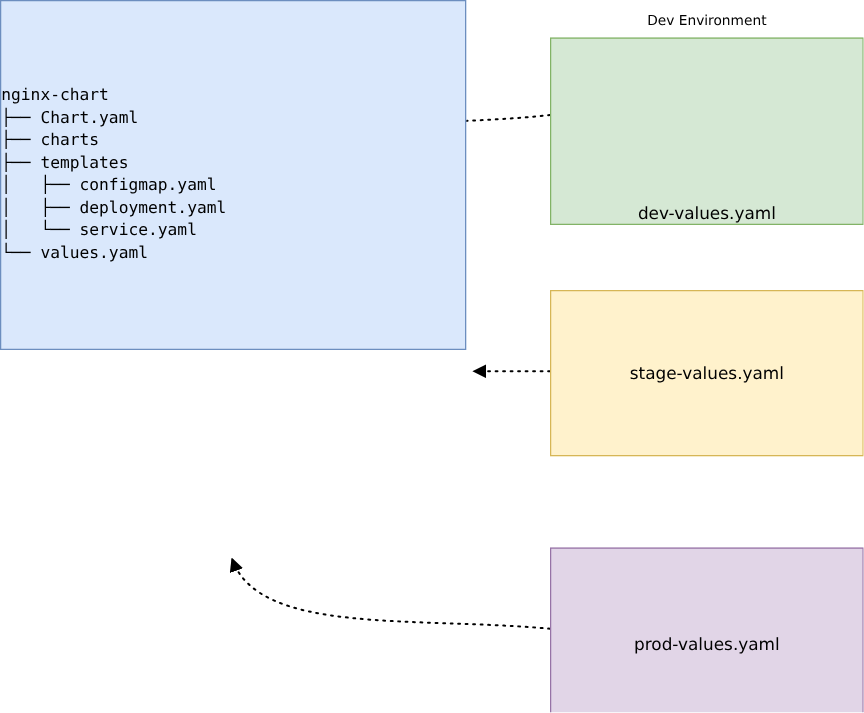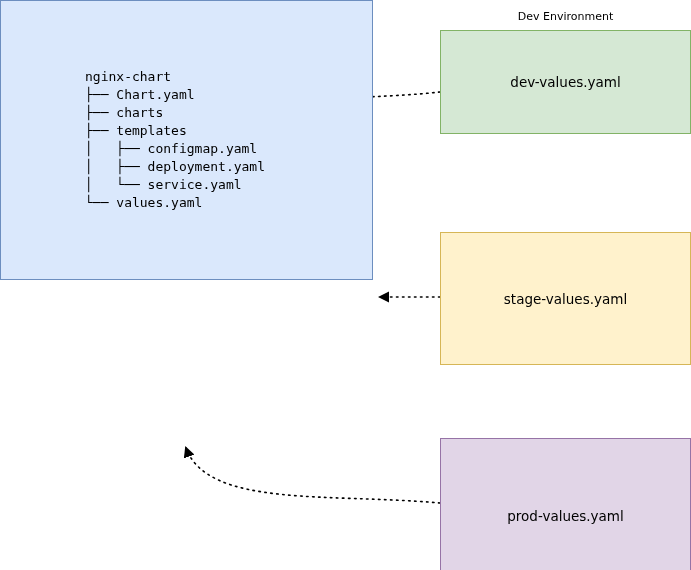--- a/index.html
+++ b/index.html
@@ -35,38 +35,37 @@
   .helm-box {
     left: 0; top: 158;
     width: 373px; height: 280px;
     background: #dae8fc;
     border-color: #6c8ebf;
     display: flex;
     align-items: center;
   }
   .tree {
     margin: 0;
-    padding-left: 84px;
     font-family: "DejaVu Sans Mono", "Liberation Mono", monospace;
     font-size: 13px;
     line-height: 18px;
     white-space: pre;
   }
   
   .env-label { left: 440px; width: 251px; }
   .env-box {
     left: 440px;
     width: 251px;
     display: flex;
     align-items: center;
     justify-content: center;
     font-size: 13.5px;
   }
   .dev-label   { top: 9px; }
-  .dev-box     { top: 30px;  height: 104px; background: #d5e8d4; border-color: #82b366; }
+  .dev-box     { top: 30px;  height: 150px; background: #d5e8d4; border-color: #82b366; align-items: flex-end; }
   .stage-label { top: 211px; }
   .stage-box   { top: 232px; height: 133px; background: #fff2cc; border-color: #d6b656; }
   .prod-label  { top: 417px; }
   .prod-box    { top: 438px; height: 155px; background: #e1d5e7; border-color: #9673a6; }
 
   .arrow-path {
     fill: none;
     stroke: #000000;
     stroke-width: 1.6;
     stroke-dasharray: 1.5 4.5;

